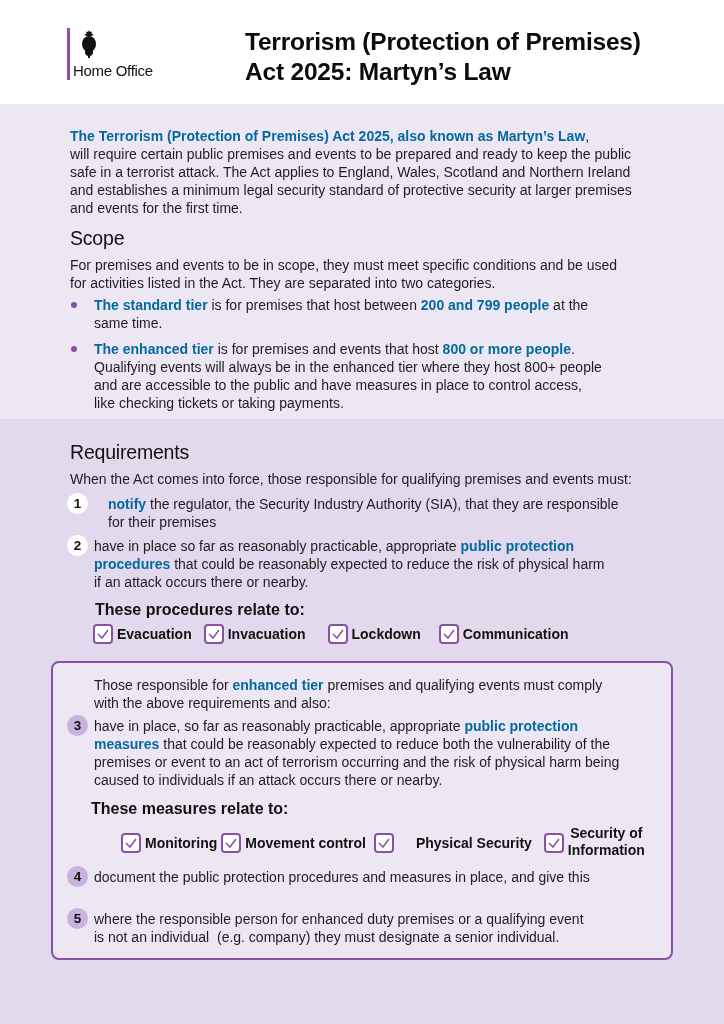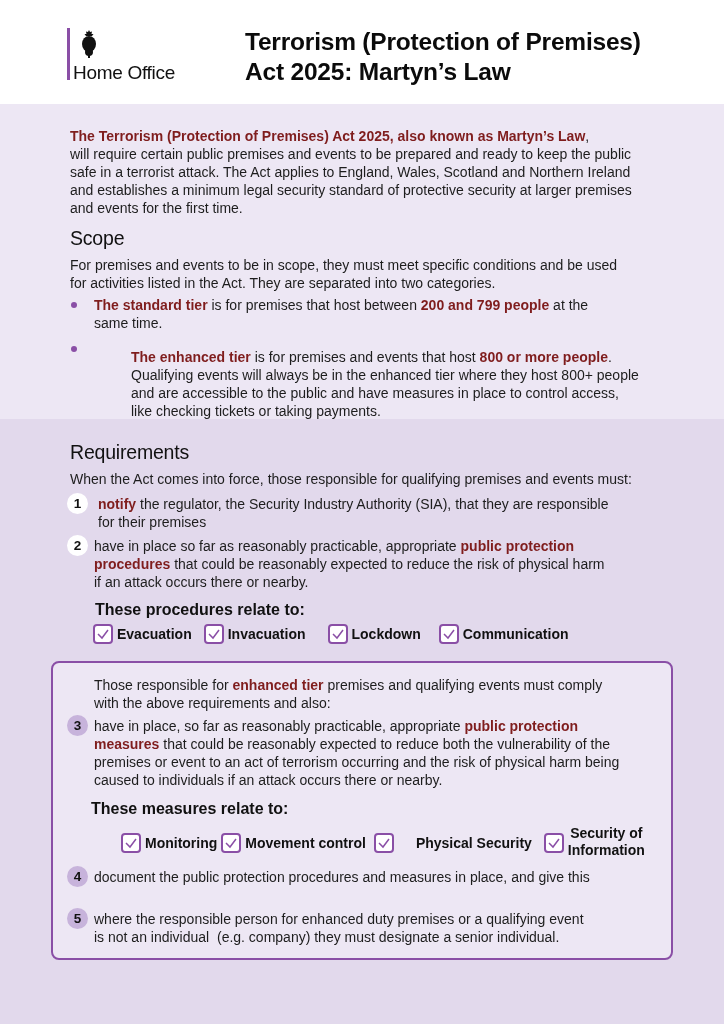--- a/index.html
+++ b/index.html
@@ -2,28 +2,28 @@
 <html><head>
 <meta charset="utf-8">
 <style>
   * { box-sizing: border-box; margin: 0; padding: 0; }
   html, body { width: 724px; height: 1024px; overflow: hidden; }
   body { font-family: "Liberation Sans", sans-serif; color: #1a1a1a; background: #e2d9ec; position: relative; }
 
   .header { position: absolute; left: 0; top: 0; width: 724px; height: 104px; background: #ffffff; }
   .logo { position: absolute; left: 67px; top: 28px; height: 52px; border-left: 3px solid #8a4fa6; padding-left: 3px; }
   .crest { position: absolute; left: 9px; top: 2px; width: 20px; height: 28px; }
-  .logo-text { position: absolute; left: 3px; top: 34px; font-size: 19px; color: #111; white-space: nowrap; letter-spacing: -0.3px; }
+  .logo-text { position: absolute; left: 3px; top: 34px; font-size: 15px; color: #111; white-space: nowrap; letter-spacing: -0.3px; }
   .title { position: absolute; left: 245px; top: 27px; font-size: 24.5px; font-weight: bold; line-height: 30px; color: #0b0b0b; letter-spacing: -0.2px; }
 
   .scope-band { position: absolute; left: 0; top: 104px; width: 724px; height: 315px; background: #ede7f4; }
   .req-band { position: absolute; left: 0; top: 419px; width: 724px; height: 605px; background: #e2d9ec; }
 
   .txt { position: absolute; font-size: 14px; line-height: 18px; color: #1d1d1d; }
-  .txt b { font-weight: bold; color: #7f1d1d; }
+  .txt b { font-weight: bold; color: #0369a1; }
   .h2 { position: absolute; font-size: 19.5px; font-weight: normal; color: #111; letter-spacing: -0.2px; }
   .h3 { position: absolute; font-size: 16px; font-weight: bold; color: #111; }
 
   .bullet { position: absolute; width: 6px; height: 6px; border-radius: 50%; background: #8a4fa6; }
 
   .num { position: absolute; width: 21px; height: 21px; border-radius: 50%; font-size: 13.5px; font-weight: bold; color: #111; text-align: center; line-height: 21px; }
   .num.white { background: #ffffff; }
   .num.purple { background: #c7b3db; }
 
   .chk-row { position: absolute; display: flex; align-items: center; text-align: center; }
@@ -70,32 +70,32 @@
   <div>for activities listed in the Act. They are separated into two categories.</div>
 </div>
 
 <div class="bullet" style="left:71px; top:302px;"></div>
 <div class="txt" style="left:94px; top:296px; width:560px;">
   <div><b>The standard tier</b><span> is for premises that host between </span><b>200 and 799 people</b><span> at the</span></div>
   <div>same time.</div>
 </div>
 
 <div class="bullet" style="left:71px; top:346px;"></div>
-<div class="txt" style="left:94px; top:348px; width:580px;margin-left:37px;">
+<div class="txt" style="left:94px; top:340px; width:580px;">
   <div><b>The enhanced tier</b><span> is for premises and events that host </span><b>800 or more people</b><span>.</span></div>
   <div>Qualifying events will always be in the enhanced tier where they host 800+ people</div>
   <div>and are accessible to the public and have measures in place to control access,</div>
   <div>like checking tickets or taking payments.</div>
 </div>
 
 <div class="h2" style="left:70px; top:441px;">Requirements</div>
 <div class="txt" style="left:70px; top:470px; width:620px;">When the Act comes into force, those responsible for qualifying premises and events must:</div>
 
 <div class="num white" style="left:67px; top:493px;">1</div>
-<div class="txt" style="left:98px; top:495px; width:560px;">
+<div class="txt" style="left:108px; top:495px; width:560px;">
   <div><b>notify</b><span> the regulator, the Security Industry Authority (SIA), that they are responsible</span></div>
   <div>for their premises</div>
 </div>
 
 <div class="num white" style="left:67px; top:535px;">2</div>
 <div class="txt" style="left:94px; top:537px; width:570px;">
   <div><span>have in place so far as reasonably practicable, appropriate </span><b>public protection</b></div>
   <div><b>procedures</b><span> that could be reasonably expected to reduce the risk of physical harm</span></div>
   <div>if an attack occurs there or nearby.</div>
 </div>

